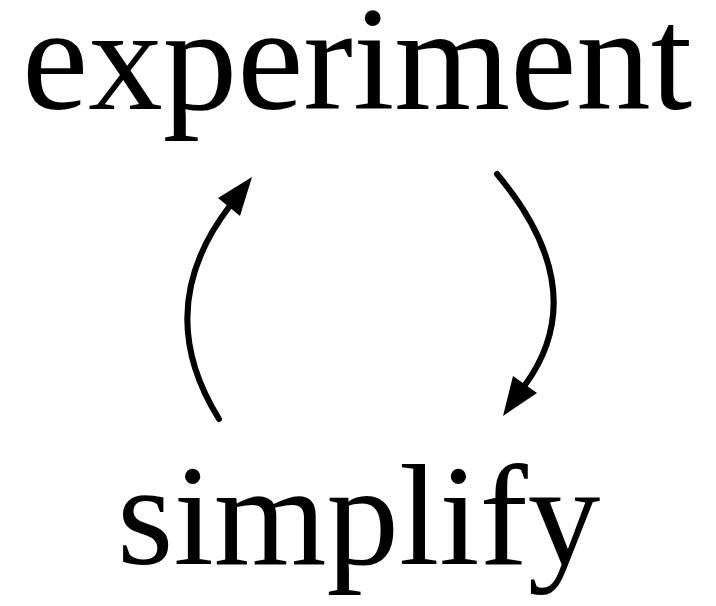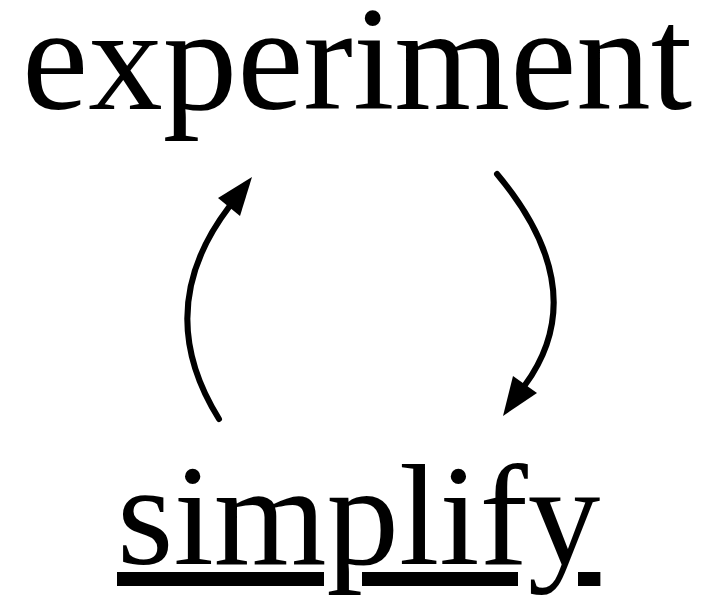--- a/index.html
+++ b/index.html
@@ -24,21 +24,20 @@
   }
   .word.top {
     left: 22px;
     top: -16px;
     font-size: 149px;
   }
   .word.bottom {
     left: 117px;
     top: 443px;
     font-size: 145px;
-    text-decoration: underline;
   }
   .arrows {
     position: absolute;
     left: 0;
     top: 0;
     width: 716px;
     height: 606px;
   }
 </style>
 </head>

